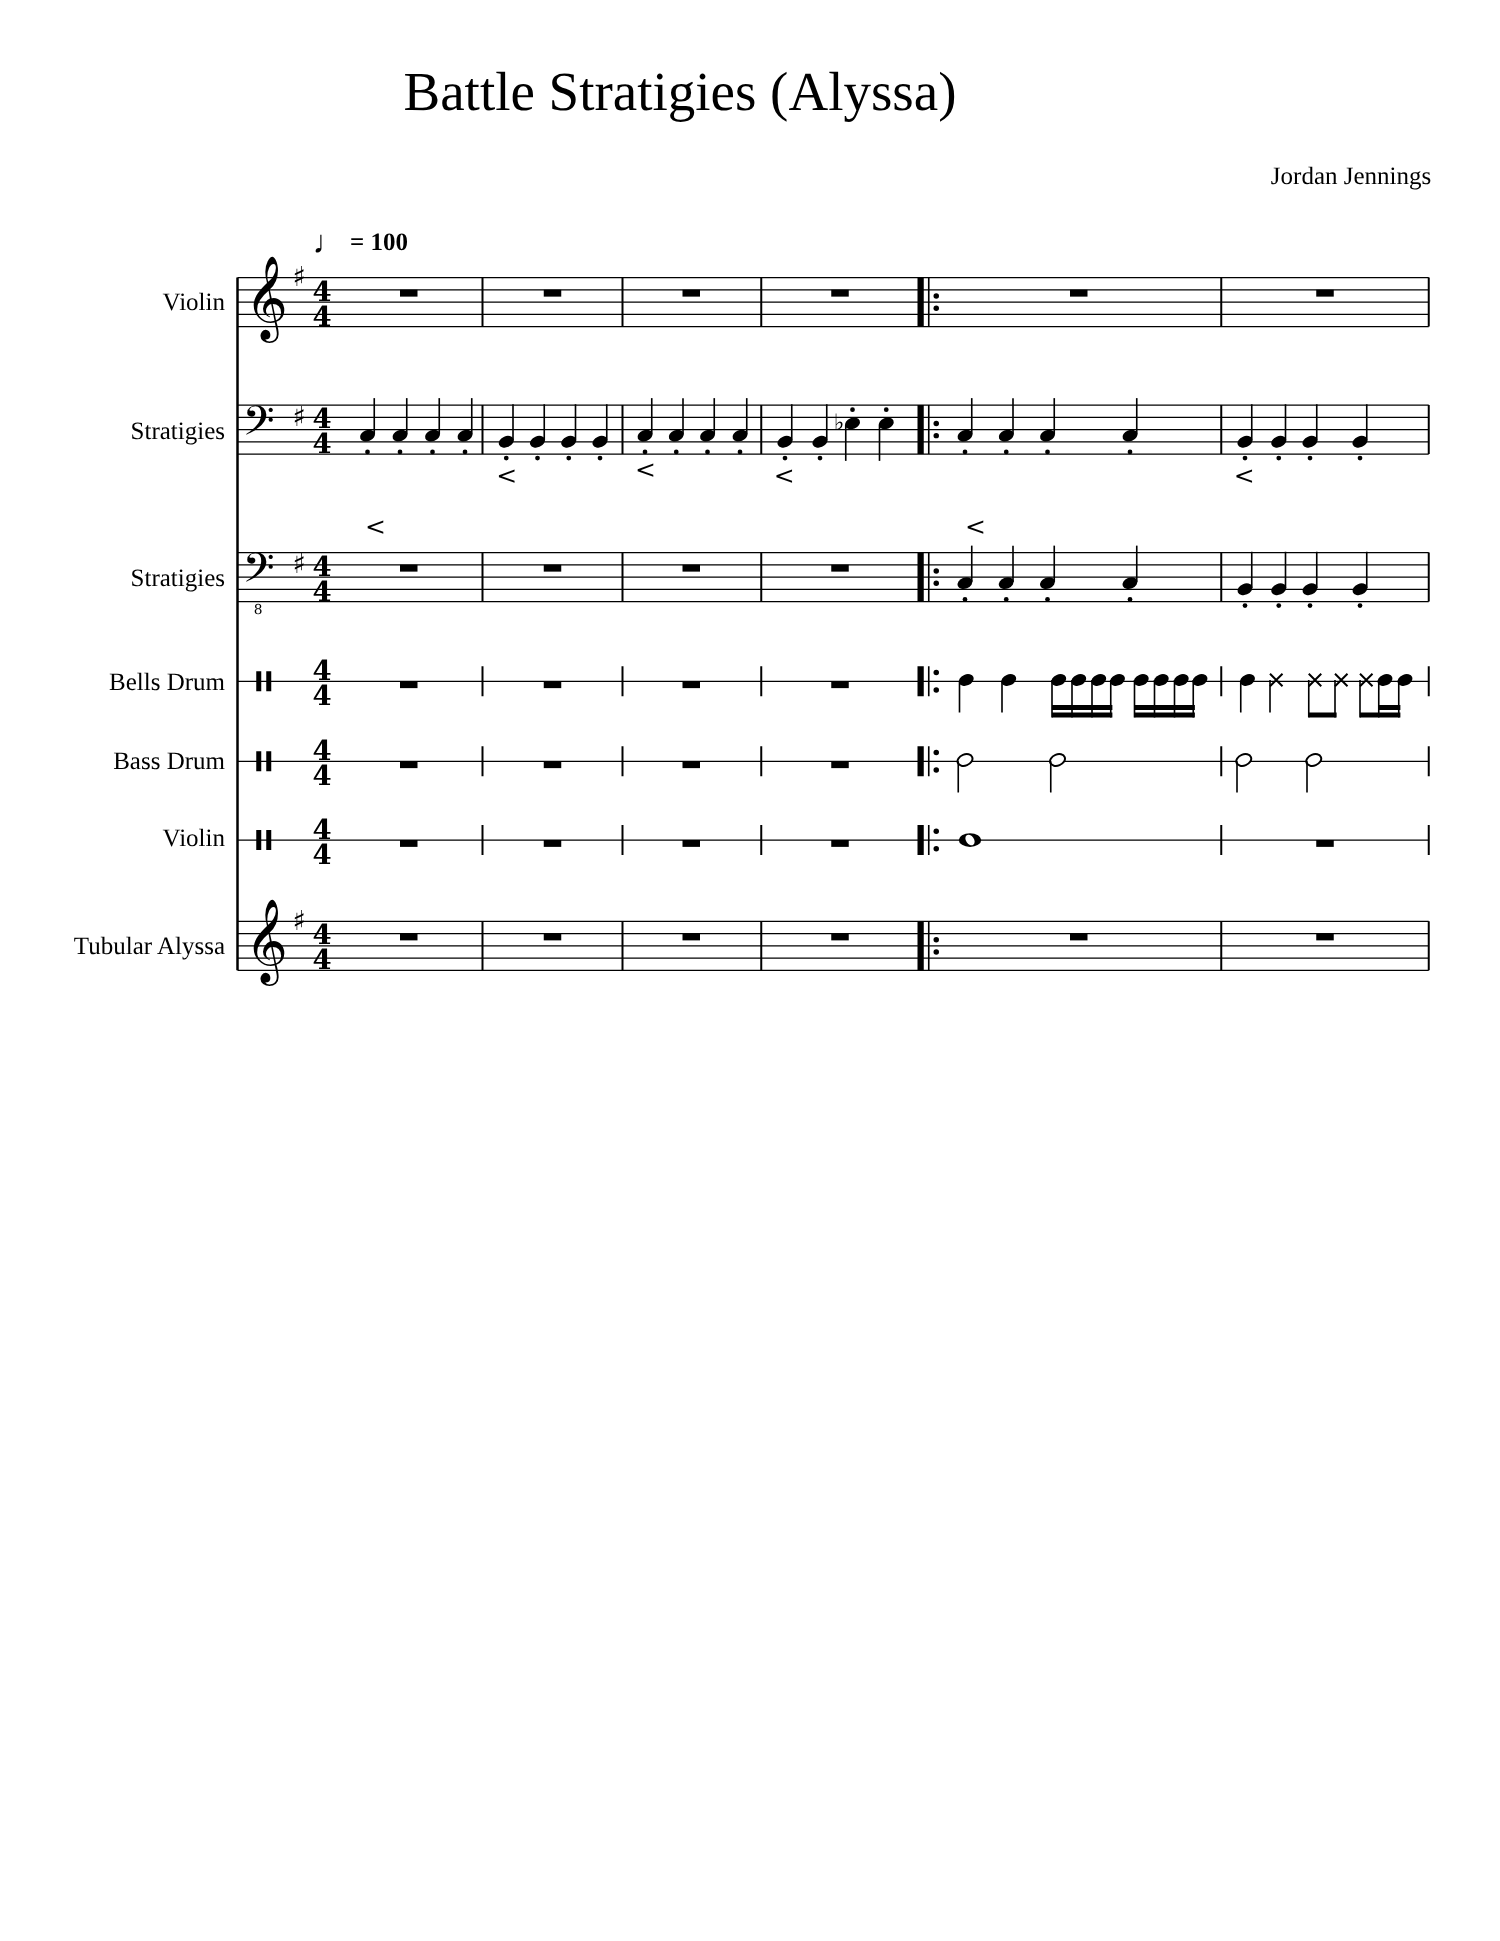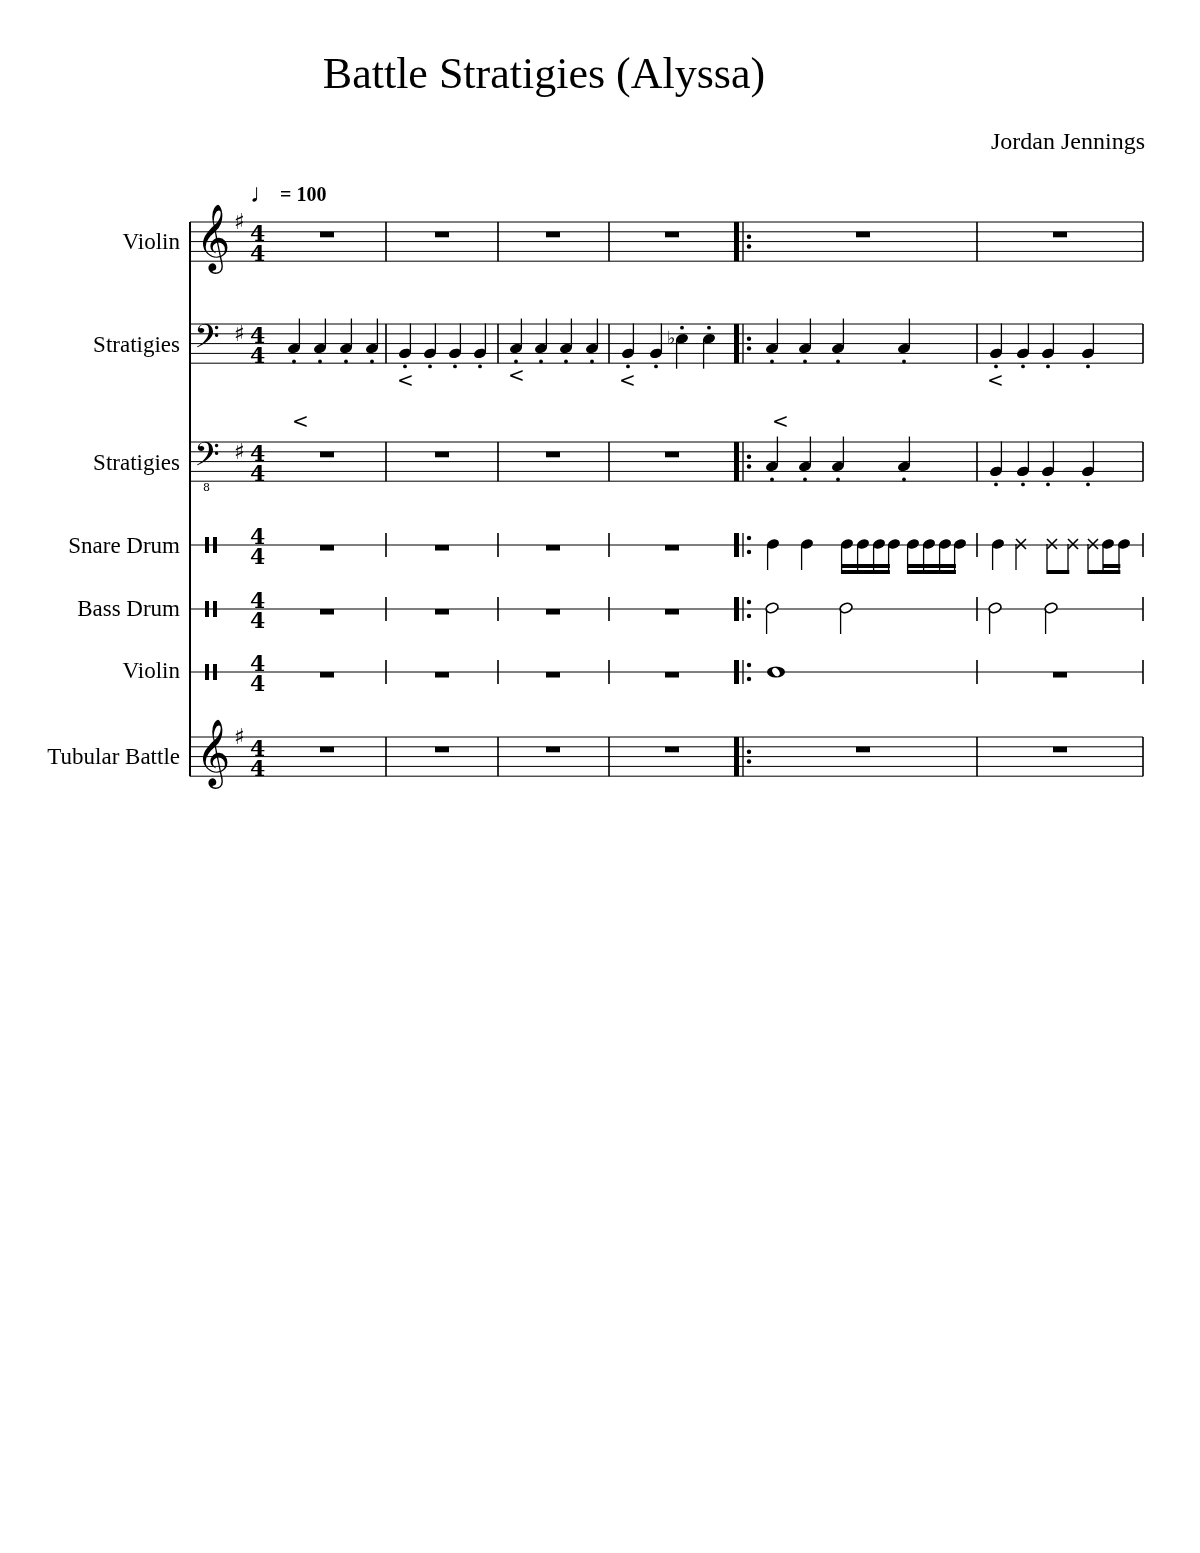--- a/index.html
+++ b/index.html
@@ -1,45 +1,45 @@
 <!DOCTYPE html>
 <html><head>
 <meta charset="utf-8">
 <style>
   html, body { margin: 0; padding: 0; background: #ffffff; }
   body { width: 1200px; height: 1553px; position: relative; overflow: hidden;
          font-family: "Liberation Serif", "DejaVu Serif", serif; color: #000; }
   .title { position: absolute; left: 0; width: 1088px; top: 46px; text-align: center;
            font-size: 44px; line-height: 56px; font-weight: normal; margin: 0; }
-  .composer { position: absolute; right: 55px; top: 128px; font-size: 24px; line-height: 26px; }
+  .composer { position: absolute; right: 55px; top: 128px; font-size: 20px; line-height: 26px; }
   .tempo { position: absolute; left: 250px; top: 180px; font-size: 20px; font-weight: bold;
            line-height: 28px; display: flex; align-items: center; gap: 4px; }
   .tempo .note-glyph { font-size: 26px; font-weight: normal; line-height: 26px; }
-  .inst-label { position: absolute; font-size: 23px; line-height: 24px; text-align: right;
+  .inst-label { position: absolute; font-size: 20px; line-height: 24px; text-align: right;
                 right: 1020px; white-space: nowrap; }
   svg#score { position: absolute; left: 0; top: 0; }
 </style>
 </head>
 <body>
 
 <h1 class="title">Battle Stratigies (Alyssa)</h1>
 <div class="composer">Jordan Jennings</div>
 
 <div class="tempo">
   <span class="note-glyph">♩</span>
   <span>= 100</span>
 </div>
 
 <div class="inst-label" style="top:230px">Violin</div>
 <div class="inst-label" style="top:333px">Stratigies</div>
 <div class="inst-label" style="top:451px">Stratigies</div>
-<div class="inst-label" style="top:534px">Snare Drum</div>
+<div class="inst-label" style="top:534px">Bells Drum</div>
 <div class="inst-label" style="top:597px">Bass Drum</div>
 <div class="inst-label" style="top:659px">Violin</div>
-<div class="inst-label" style="top:745px">Tubular Battle</div>
+<div class="inst-label" style="top:745px">Tubular Alyssa</div>
 
 <svg id="score" width="1200" height="1553" xmlns="http://www.w3.org/2000/svg">
     <line x1="190" y1="222" x2="190" y2="776.2" stroke="#000" stroke-width="2"></line>
     <g>
       <line x1="190" y1="222" x2="1143" y2="222" stroke="#000" stroke-width="1"></line>
       <line x1="190" y1="231.8" x2="1143" y2="231.8" stroke="#000" stroke-width="1"></line>
       <line x1="190" y1="241.6" x2="1143" y2="241.6" stroke="#000" stroke-width="1"></line>
       <line x1="190" y1="251.4" x2="1143" y2="251.4" stroke="#000" stroke-width="1"></line>
       <line x1="190" y1="261.2" x2="1143" y2="261.2" stroke="#000" stroke-width="1"></line>
       <line x1="386" y1="222" x2="386" y2="261.2" stroke="#000" stroke-width="1.6"></line>

